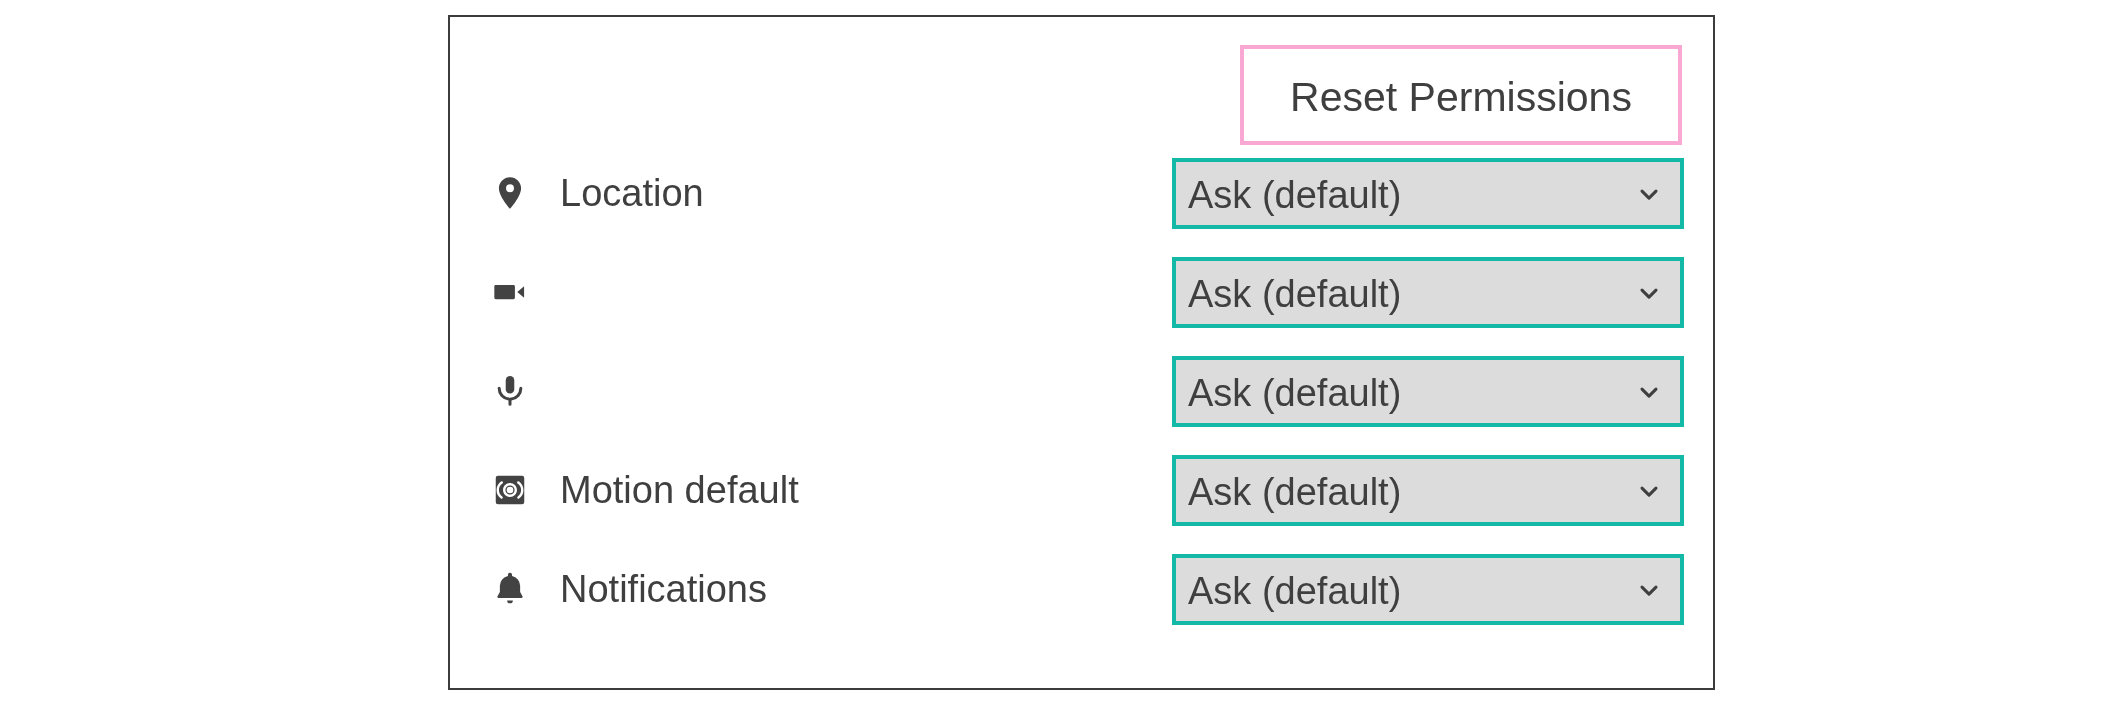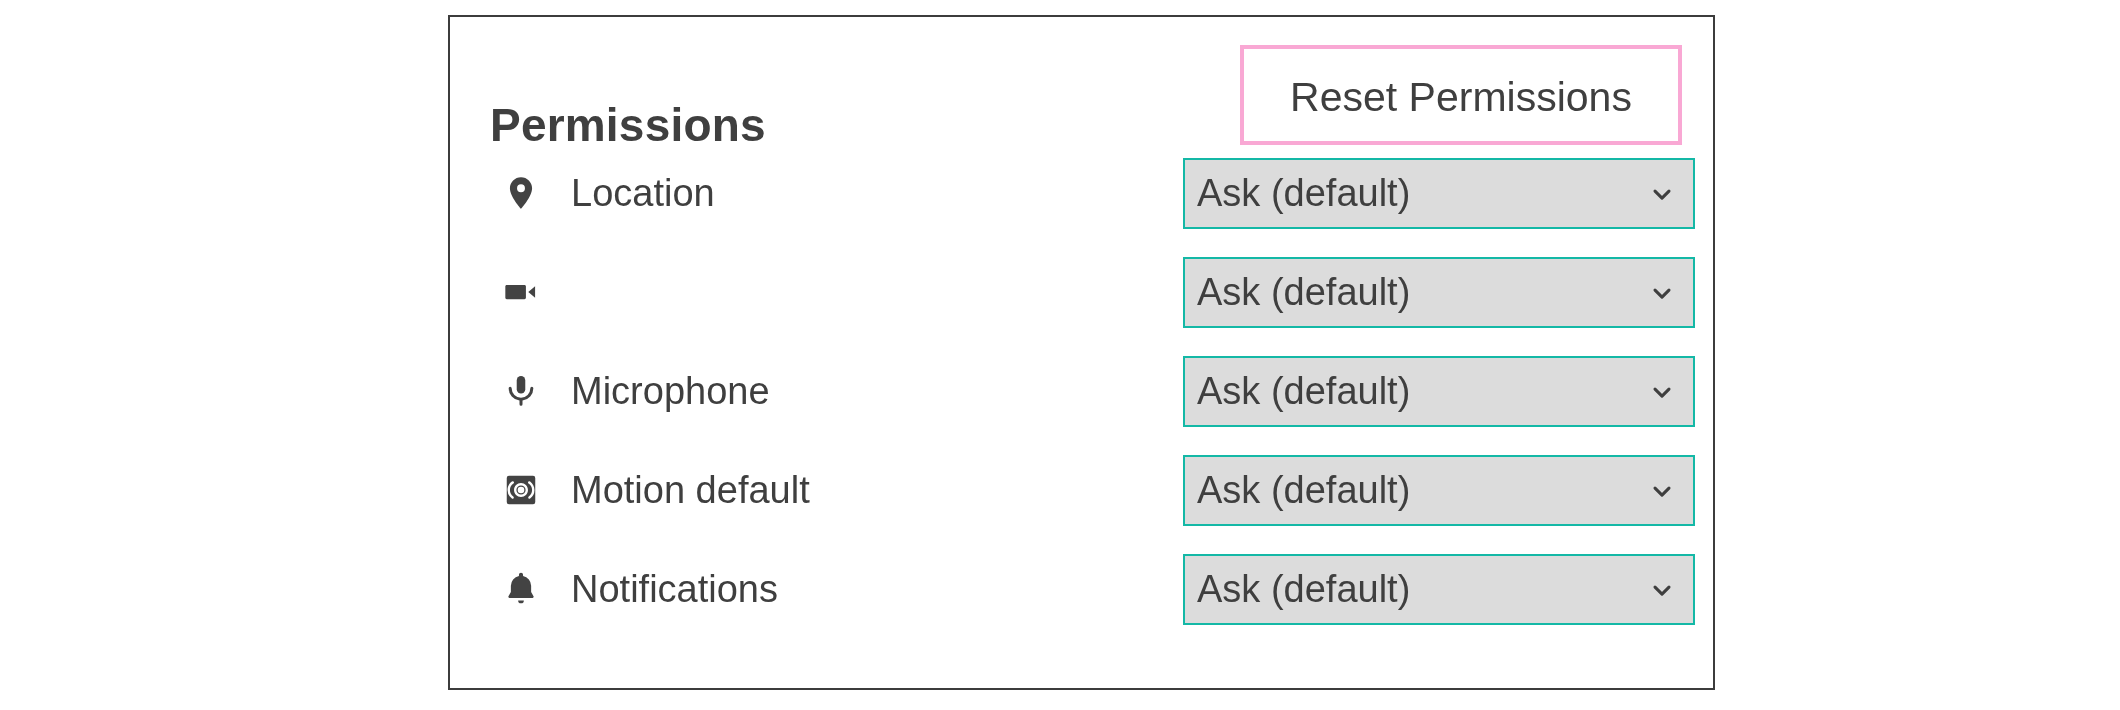--- a/index.html
+++ b/index.html
@@ -65,21 +65,20 @@
     white-space: nowrap;
     overflow: hidden;
   }
 
   
   .rows {
     position: absolute;
     left: 0;
     top: 141px;
     width: 100%;
-    margin-left: 11px;
   }
 
   .perm-row {
     position: relative;
     height: 99px;
   }
 
   .perm-icon {
     position: absolute;
     left: 40px;
@@ -108,21 +107,21 @@
     white-space: nowrap;
   }
 
   .perm-select {
     position: absolute;
     left: 722px;
     top: 0px;
     width: 512px;
     height: 71px;
     box-sizing: border-box;
-    border: 2px solid #14b8a6;
+    border: 4px solid #14b8a6;
     background: #dcdcdc;
     cursor: pointer;
   }
 
   .perm-select-value {
     position: absolute;
     left: 12px;
     top: 0;
     height: 67px;
     line-height: 67px;
@@ -153,21 +152,20 @@
     stroke-linejoin: round;
   }
 </style>
 </head>
 <body>
 
 <div id="stage">
 
   <section class="panel">
 
-    <h2 class="panel-title">Permissions</h2>
 
     <button class="reset-button">Reset Permissions</button>
 
     <div class="rows">
 
       <div class="perm-row">
         <span class="perm-icon">
           <svg viewBox="0 0 24 24" aria-hidden="true">
             <path d="M12 2c-3.87 0-7 3.13-7 7 0 5.25 7 13 7 13s7-7.75 7-13c0-3.87-3.13-7-7-7zm0 9.5A2.5 2.5 0 1 1 12 6.5a2.5 2.5 0 0 1 0 5z"></path>
           </svg>
@@ -199,21 +197,20 @@
         </div>
       </div>
 
       <div class="perm-row">
         <span class="perm-icon">
           <svg viewBox="0 0 24 24" aria-hidden="true">
             <path d="M12 2.6a2.7 2.7 0 0 1 2.7 2.7v5.6a2.7 2.7 0 1 1-5.4 0V5.3A2.7 2.7 0 0 1 12 2.6z"></path>
             <path d="M6.1 10.3a.95.95 0 0 0-1.9 0 7.8 7.8 0 0 0 6.85 7.73v2.37a.95.95 0 0 0 1.9 0v-2.37a7.8 7.8 0 0 0 6.85-7.73.95.95 0 0 0-1.9 0 5.9 5.9 0 0 1-11.8 0z"></path>
           </svg>
         </span>
-        <span class="perm-label">Microphone</span>
         <div class="perm-select">
           <span class="perm-select-value">Ask (default)</span>
           <span class="perm-select-arrow">
             <svg viewBox="0 0 24 24" aria-hidden="true">
                 <polyline points="6,9.5 12,15.5 18,9.5"></polyline>
               </svg>
           </span>
         </div>
       </div>
 

